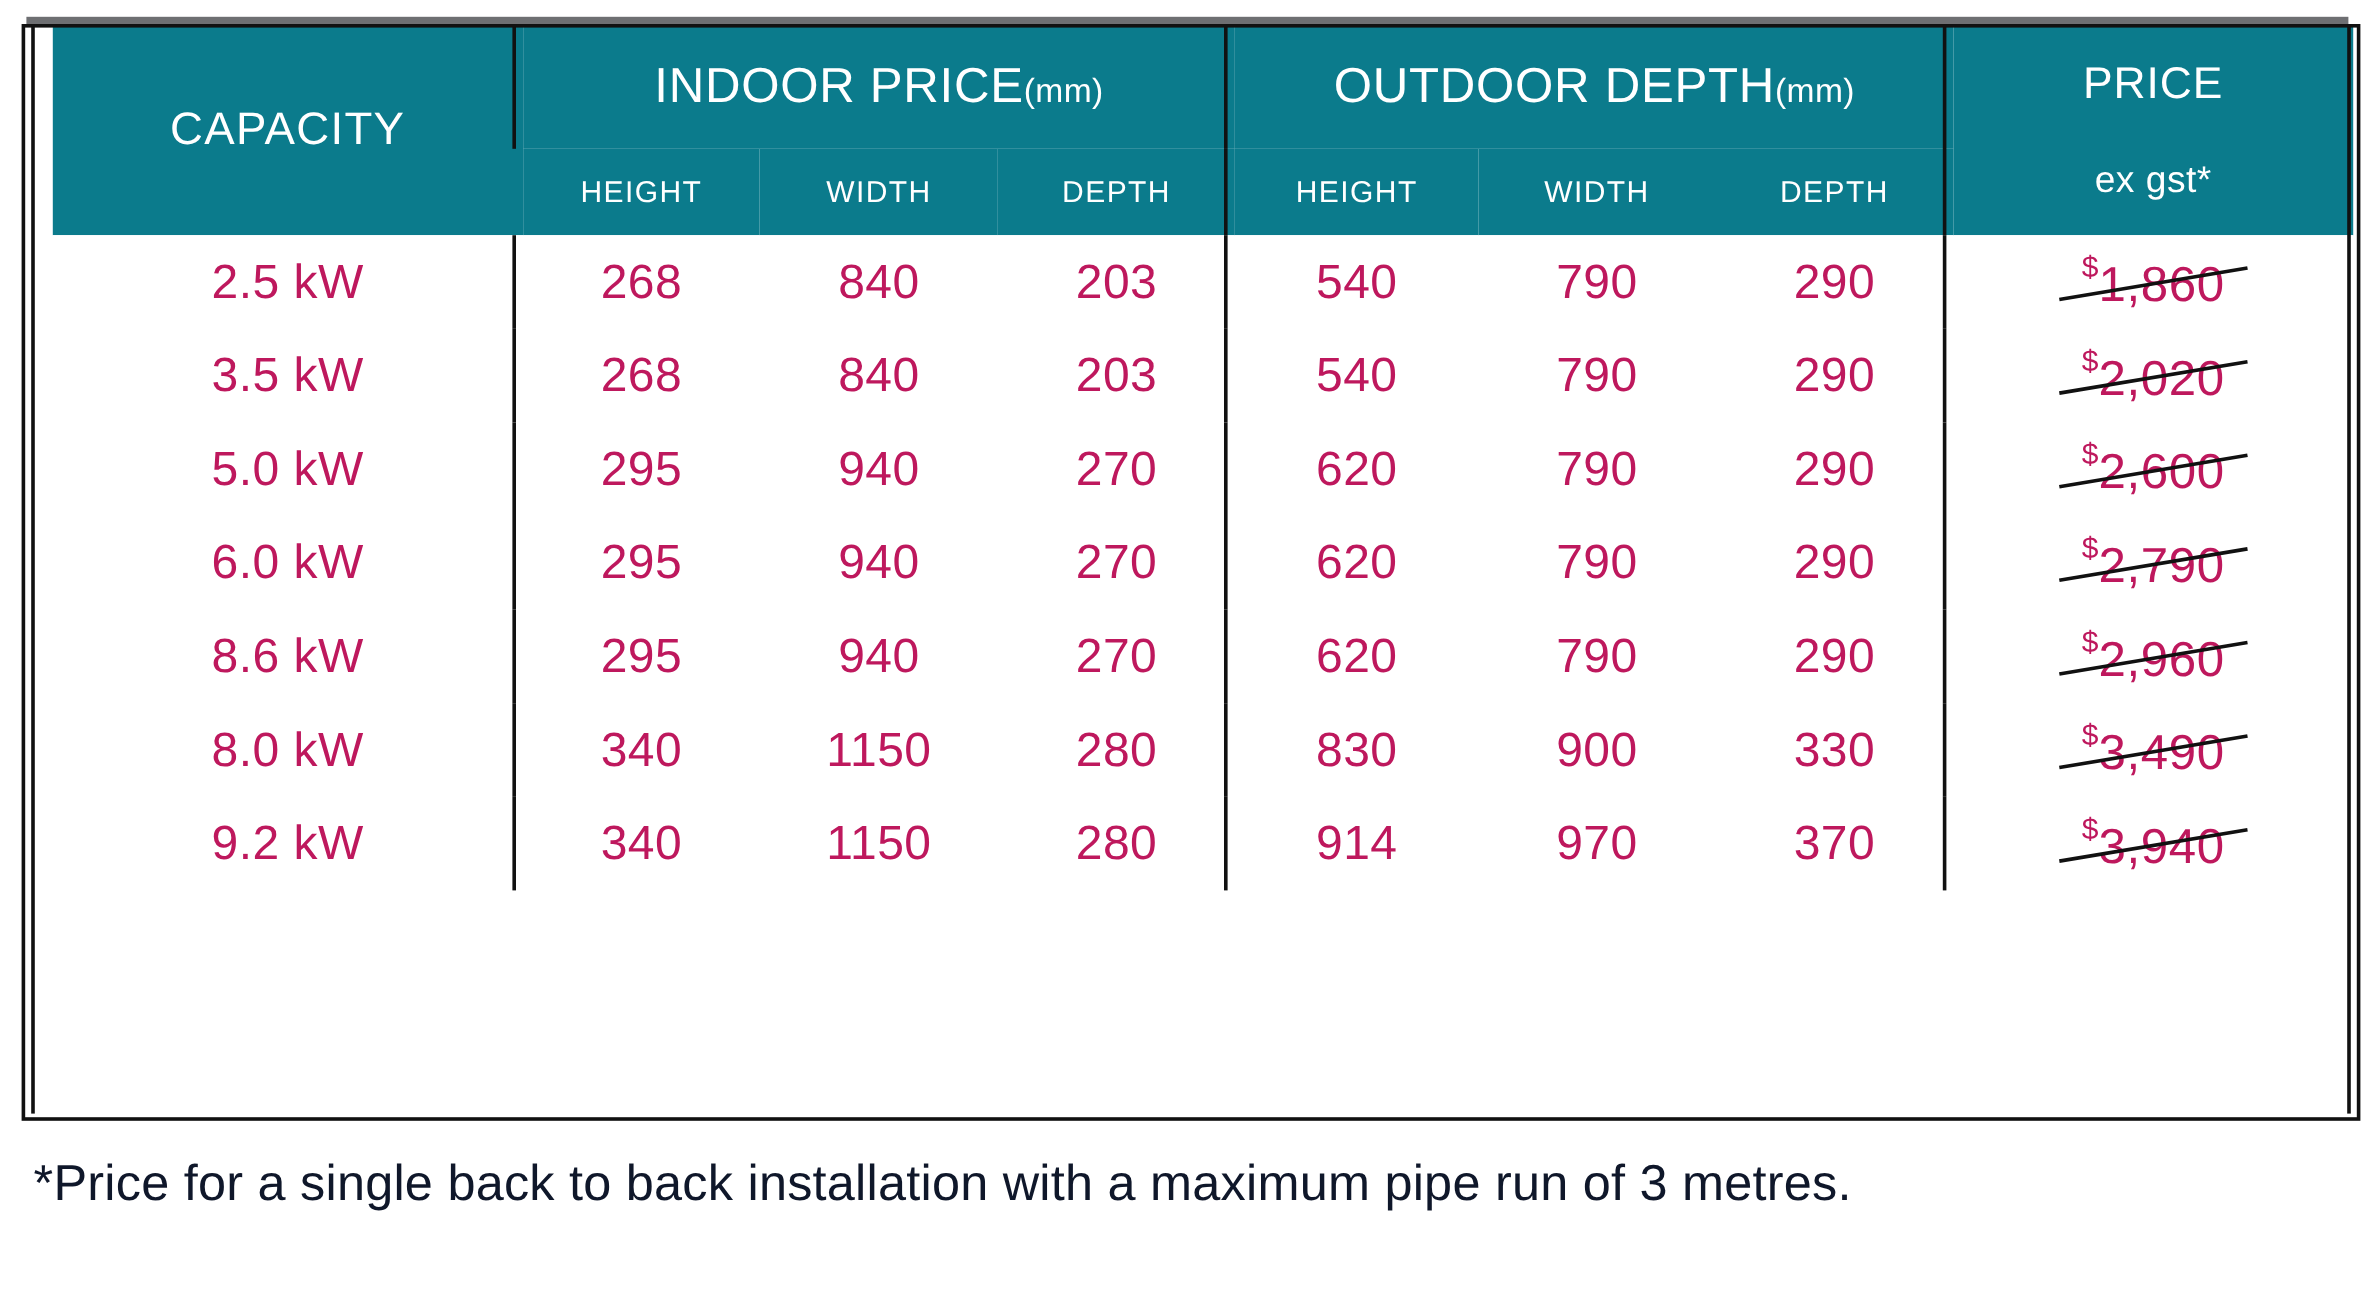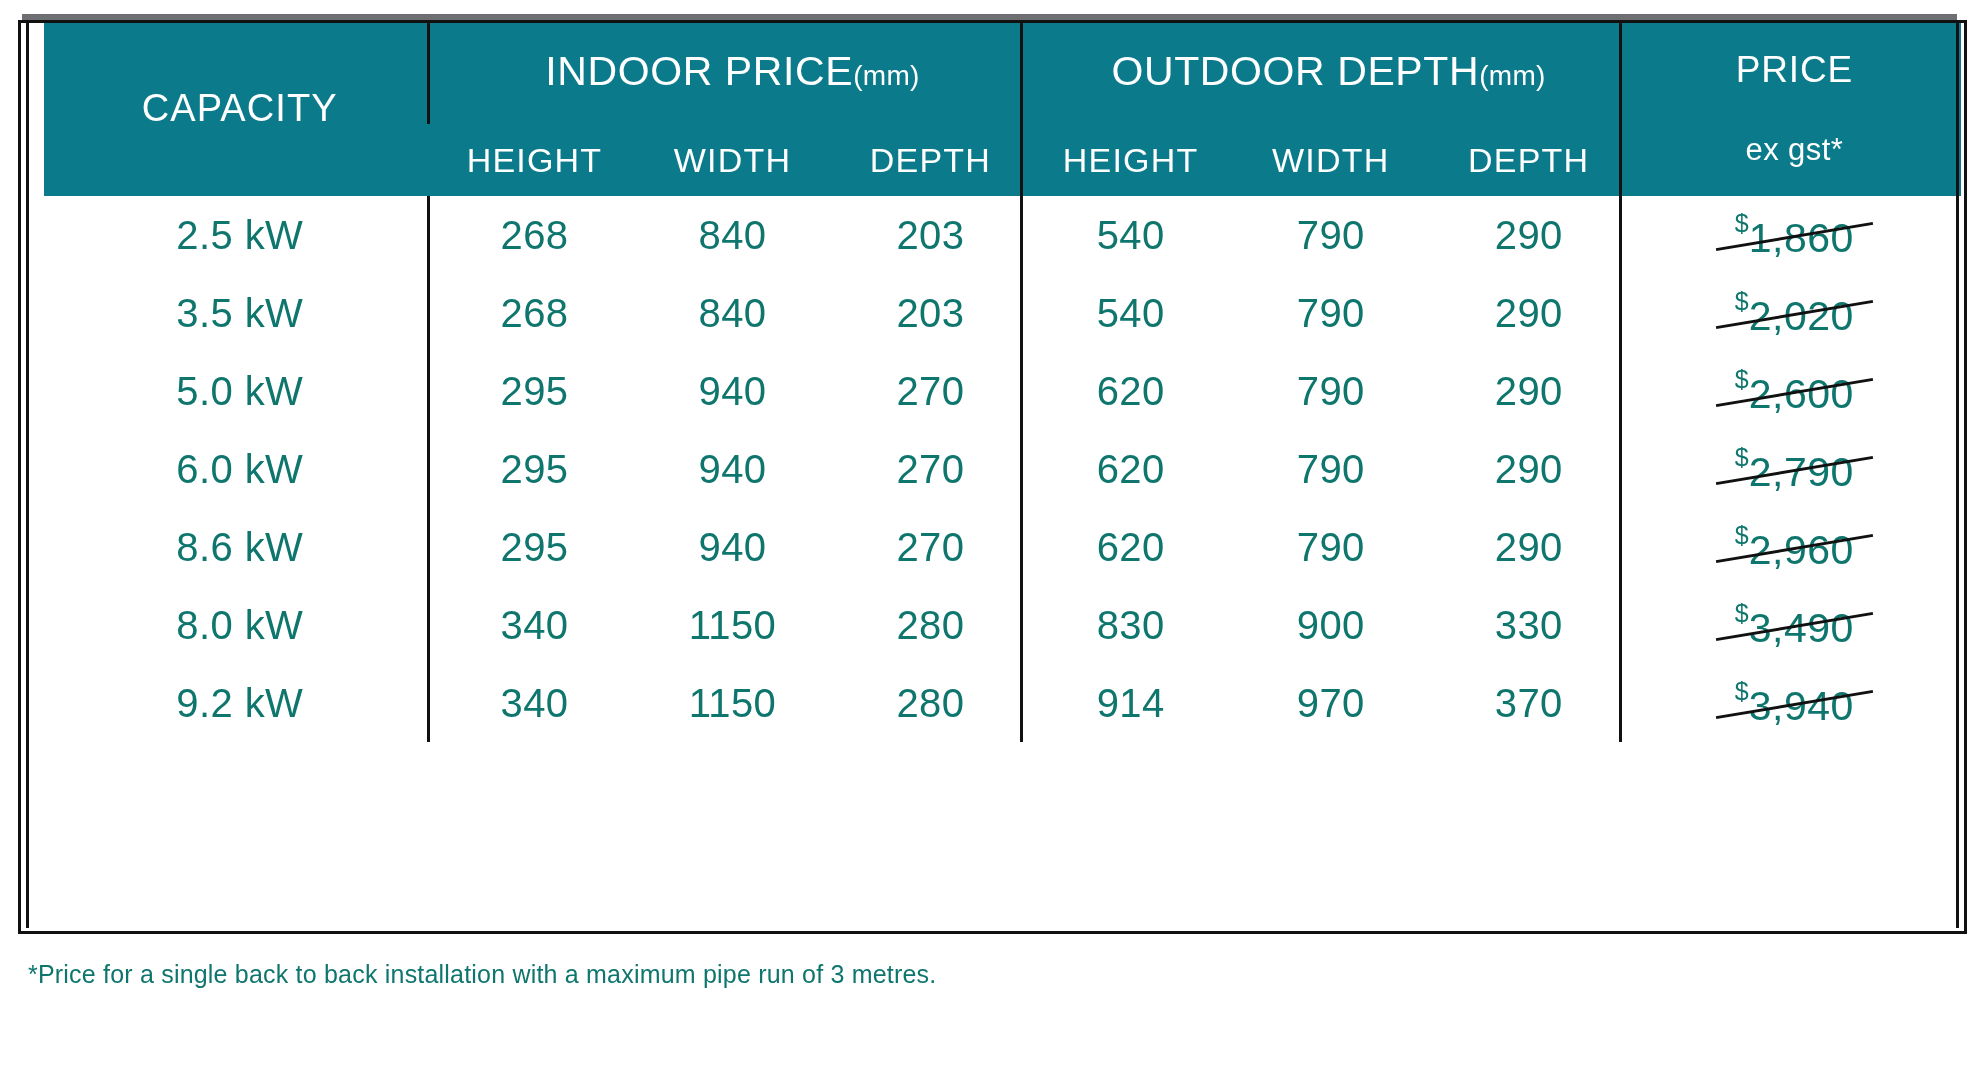--- a/index.html
+++ b/index.html
@@ -70,21 +70,21 @@
     font-size: 41px;
     letter-spacing: 0.6px;
     height: 104px;
     line-height: 1.05;
   }
   .hd-top .mm {
     font-size: 28px;
     letter-spacing: 0.3px;
   }
   .hd-sub {
-    font-size: 34px;
+    font-size: 25px;
     letter-spacing: 1.2px;
     height: 72px;
   }
   .hd-capacity {
     font-size: 38px;
     letter-spacing: 1.1px;
   }
   .hd-price {
     font-size: 37px;
     line-height: 1.18;
@@ -96,21 +96,21 @@
     display: block;
     margin-top: 40px;
   }
 
   
   .bd {
     background: #ffffff;
     height: 78px;
     font-size: 40px;
     letter-spacing: 0.4px;
-    color: #0f766e;
+    color: #be185d;
   }
   .bd-cap { font-size: 40px; }
   .sep-left {
     position: relative;
   }
   .sep-left::before {
     content: "";
     position: absolute;
     left: -9px;
     top: 0;
@@ -166,23 +166,23 @@
     border-left: 3px solid #111111;
     border-right: 3px solid #111111;
     pointer-events: none;
   }
 
   .footnote {
     position: absolute;
     left: 28px;
     top: 958px;
     width: 1900px;
-    font-size: 25px;
+    font-size: 42px;
     line-height: 1.32;
-    color: #0f766e;
+    color: #0f172a;
     letter-spacing: 0.2px;
   }
   .footnote div { white-space: nowrap; }
 </style>
 </head>
 <body>
 
 <div class="page">
 
   <div class="top-bar"></div>

